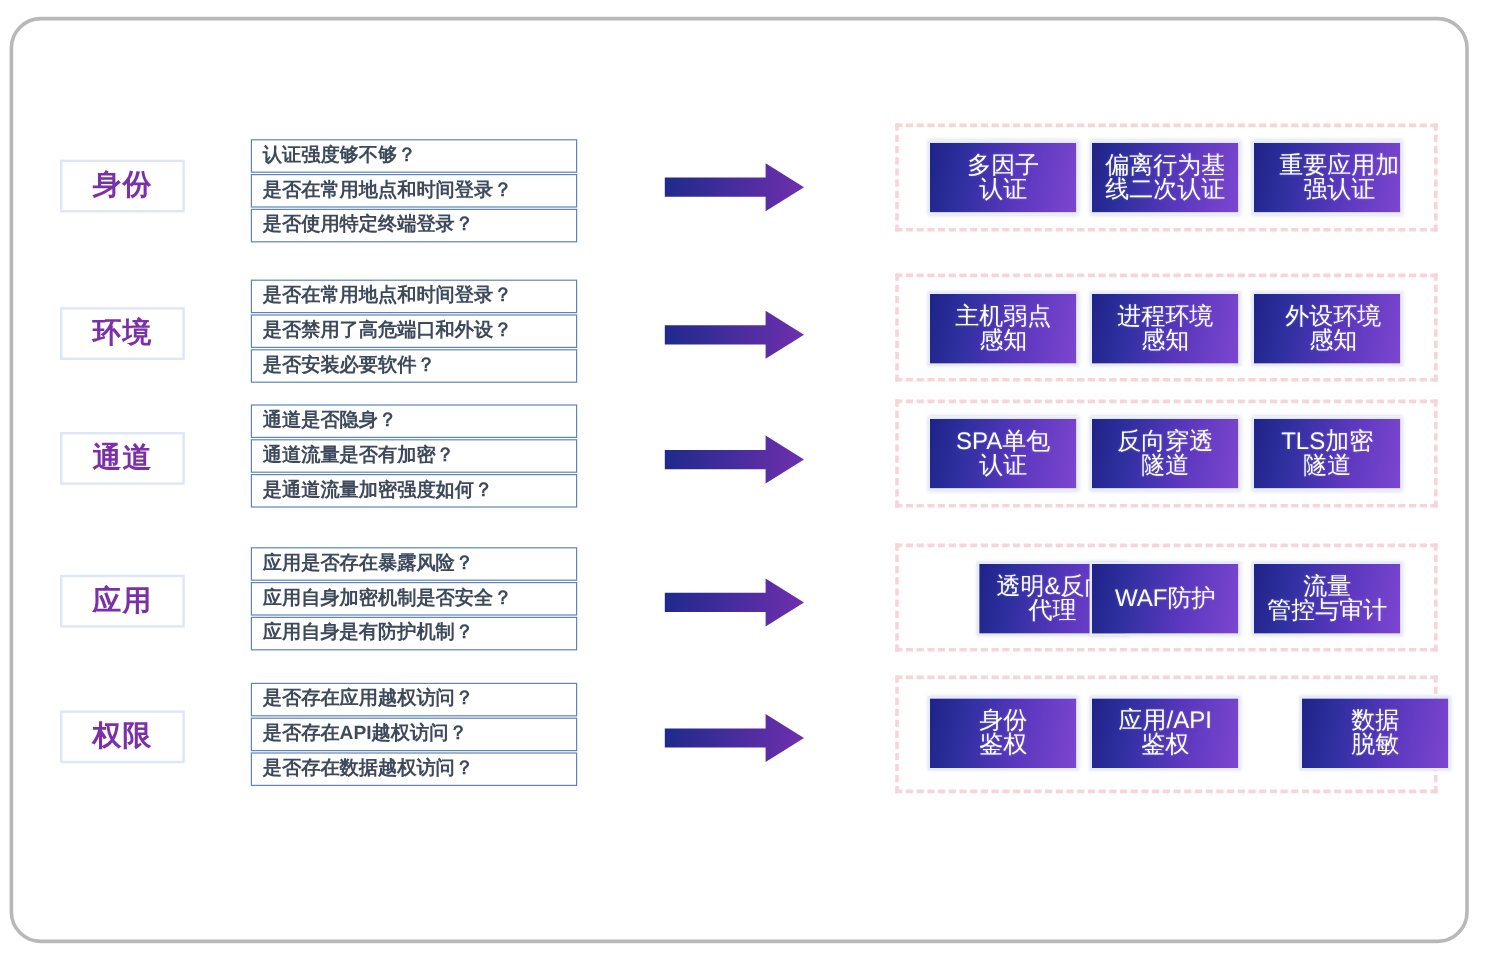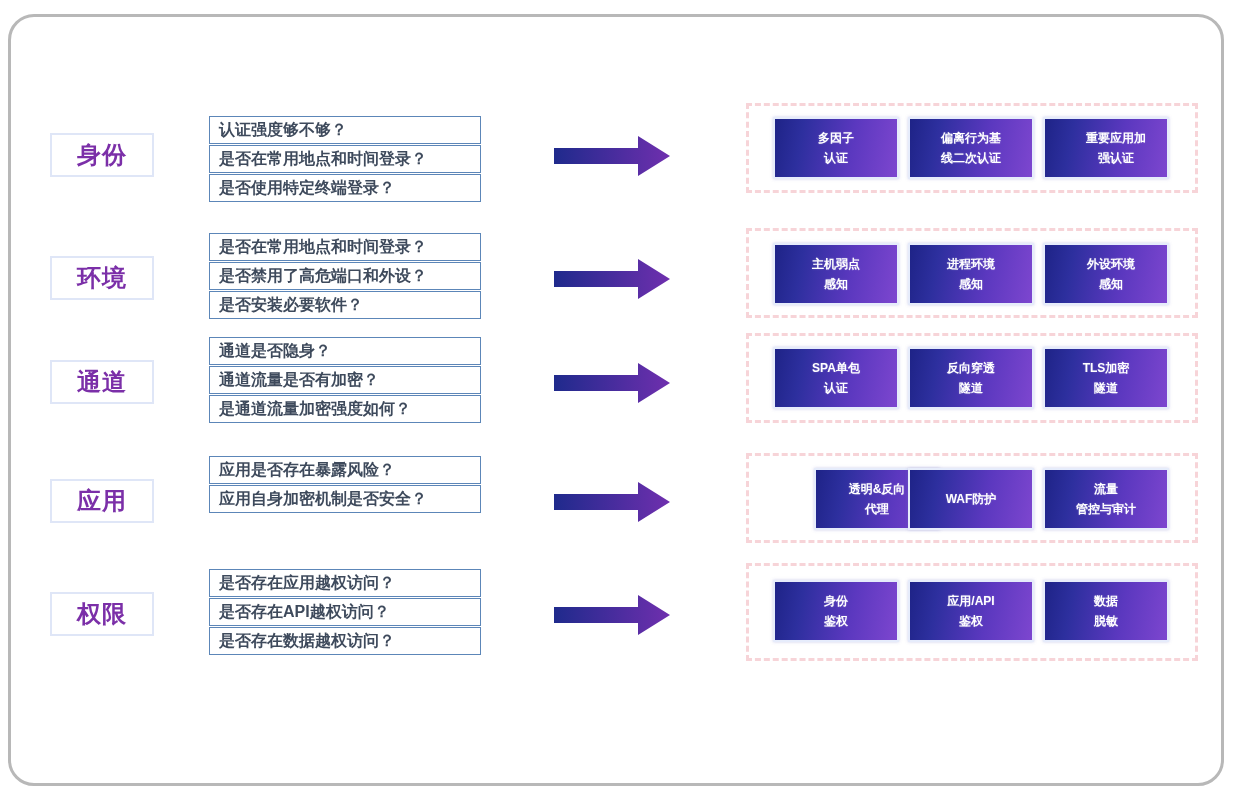--- a/index.html
+++ b/index.html
@@ -110,22 +110,22 @@
     background: linear-gradient(100deg, #1e2387 0%, #2d2f9e 22%, #5b38bf 62%, #7d46cf 100%);
     border: 2px solid #e6ecfb;
     display: flex;
     align-items: center;
     justify-content: center;
     text-align: center;
     box-shadow: 0 0 3px rgba(120,120,200,.35);
   }
   .card-text {
     color: #ffffff;
-    font-size: 12px;
-    font-weight: bold;
+    font-size: 20px;
+    font-weight: normal;
     line-height: 20px;
     white-space: pre-line;
     text-shadow: 0 0 2px rgba(255,255,255,.25);
   }
 </style>
 </head>
 <body>
 
 <div id="page">
   <div id="frame"></div>
@@ -276,20 +276,23 @@
       <span class="cat-label">应用</span>
     </div>
 
     <div class="q-stack" style="top:456px">
       <div class="q-box">
           <span class="q-text">应用是否存在暴露风险？</span>
         </div>
       <div class="q-box">
           <span class="q-text">应用自身加密机制是否安全？</span>
         </div>
+      <div class="q-box">
+          <span class="q-text">应用自身是有防护机制？</span>
+        </div>
     </div>
 
     <div class="arrow-wrap" style="top:479px">
       <svg width="130" height="46" viewBox="0 0 130 46">
         <defs>
           <linearGradient id="ag4" x1="0" y1="0" x2="1" y2="0">
             <stop offset="0%" stop-color="#1f2a8c"></stop>
             <stop offset="100%" stop-color="#6f2fae"></stop>
           </linearGradient>
         </defs>
@@ -343,19 +346,19 @@
     </div>
 
     <div class="card" style="left:773px; top:580px;">
       <span class="card-text">身份
 鉴权</span>
     </div>
     <div class="card" style="left:908px; top:580px;">
       <span class="card-text">应用/API
 鉴权</span>
     </div>
-    <div class="card" style="left:1043px; top:580px;">
+    <div class="card" style="left:1083px; top:580px;">
       <span class="card-text">数据
 脱敏</span>
     </div>
   </div>
 
 </div>
 
 </body></html>

